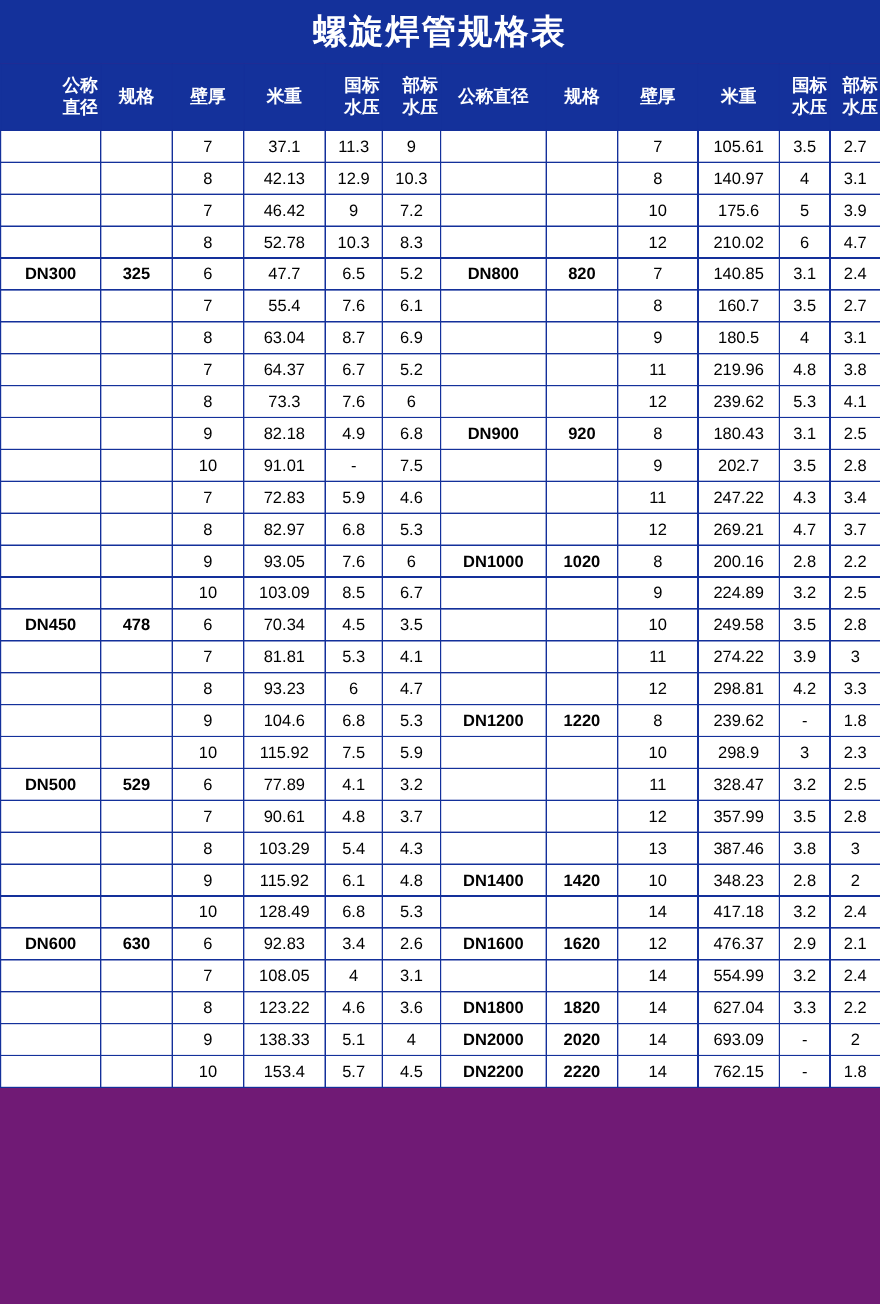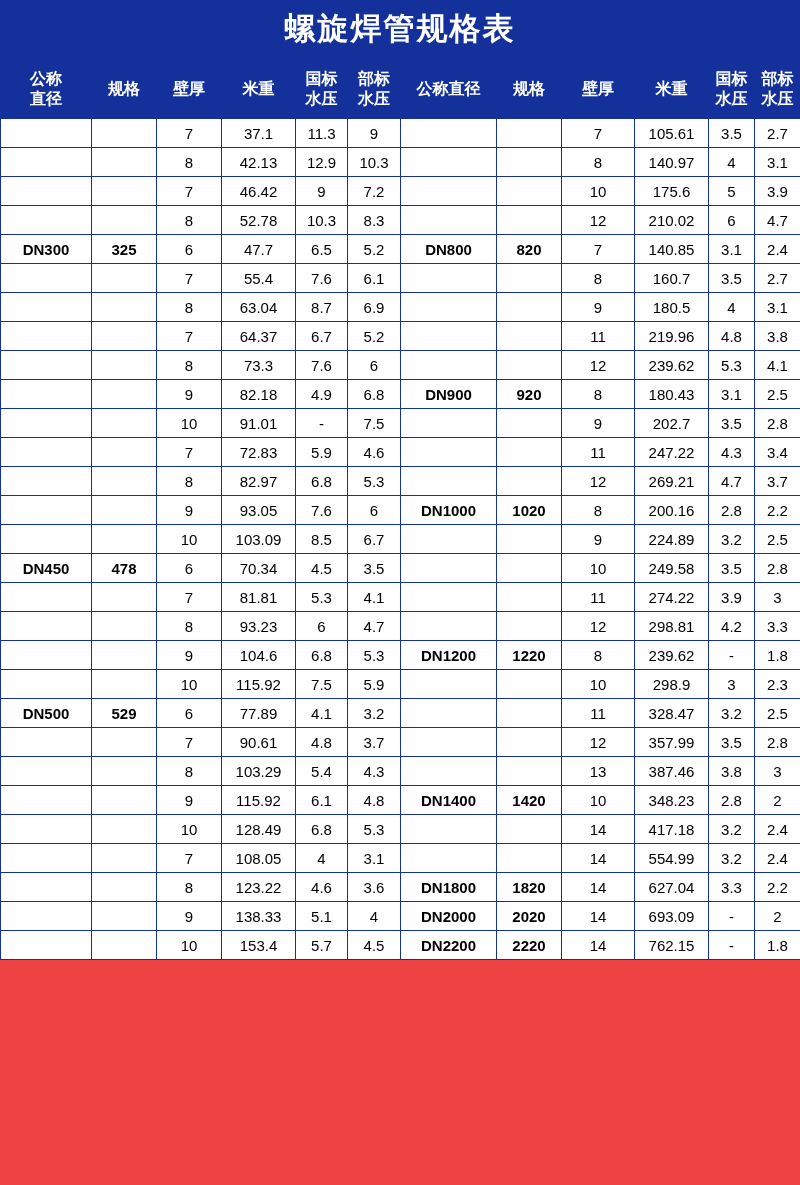--- a/index.html
+++ b/index.html
@@ -7,21 +7,21 @@
     padding: 0;
     background: #ffffff;
   }
   body {
     width: 800px;
     font-family: "Liberation Sans", sans-serif;
   }
   .page {
     width: 800px;
     min-height: 1185px;
-    background: #ef4444;
+    background: #701a75;
     box-sizing: border-box;
     padding: 0;
   }
   .title-bar {
     height: 58px;
     background: #14319b;
     color: #ffffff;
     display: flex;
     align-items: center;
     justify-content: center;
@@ -68,20 +68,21 @@
     background: #14319b;
     color: #ffffff;
     font-weight: bold;
     font-size: 16px;
     height: 60px;
     line-height: 20px;
     padding: 0 2px;
   }
   table.spec thead th .two-line {
     display: block;
+    text-align: right;
   }
   td.dn, td.spec-val {
     font-weight: bold;
     font-size: 16px;
   }
   td.empty {
     background: #ffffff;
   }
 </style>
 </head>
@@ -484,20 +485,34 @@
           <td class="">6.8</td>
           <td class="">5.3</td>
           <td class="dn empty"></td>
           <td class="spec-val empty"></td>
           <td class="">14</td>
           <td class="">417.18</td>
           <td class="">3.2</td>
           <td class="">2.4</td>
         </tr>
         <tr>
+          <td class="dn">DN600</td>
+          <td class="spec-val">630</td>
+          <td class="">6</td>
+          <td class="">92.83</td>
+          <td class="">3.4</td>
+          <td class="">2.6</td>
+          <td class="dn">DN1600</td>
+          <td class="spec-val">1620</td>
+          <td class="">12</td>
+          <td class="">476.37</td>
+          <td class="">2.9</td>
+          <td class="">2.1</td>
+        </tr>
+        <tr>
           <td class="dn empty"></td>
           <td class="spec-val empty"></td>
           <td class="">7</td>
           <td class="">108.05</td>
           <td class="">4</td>
           <td class="">3.1</td>
           <td class="dn empty"></td>
           <td class="spec-val empty"></td>
           <td class="">14</td>
           <td class="">554.99</td>

